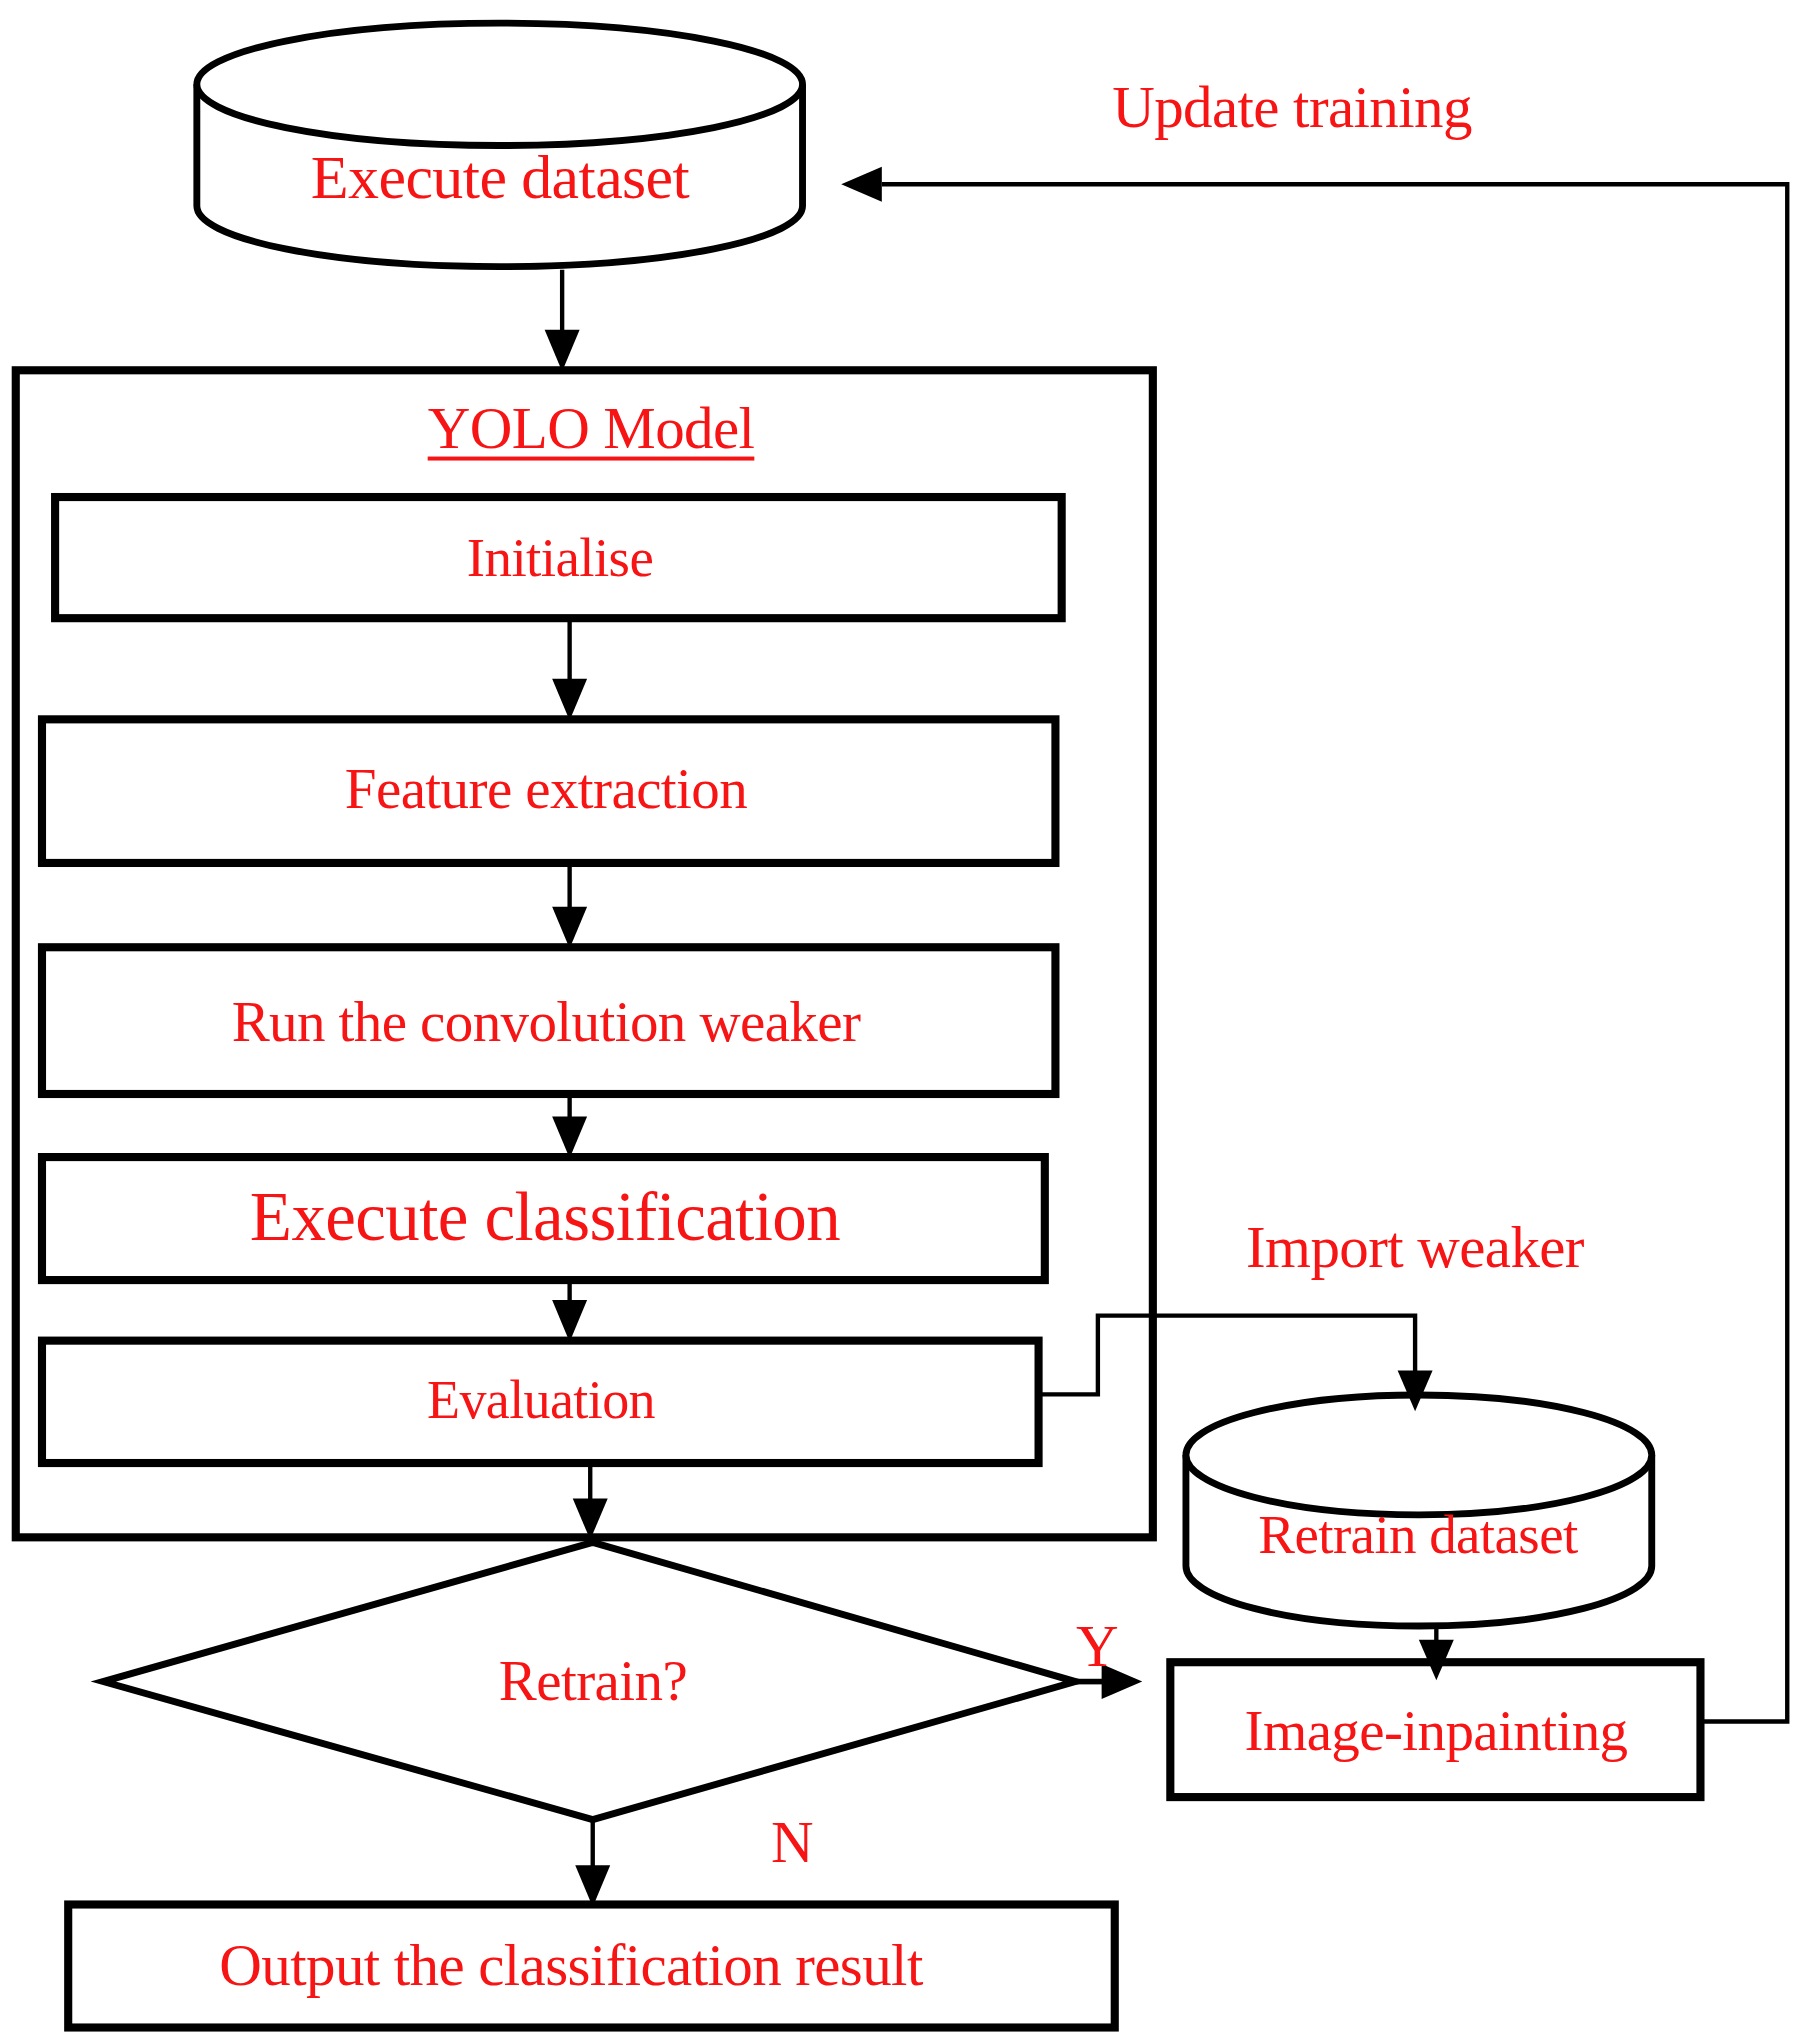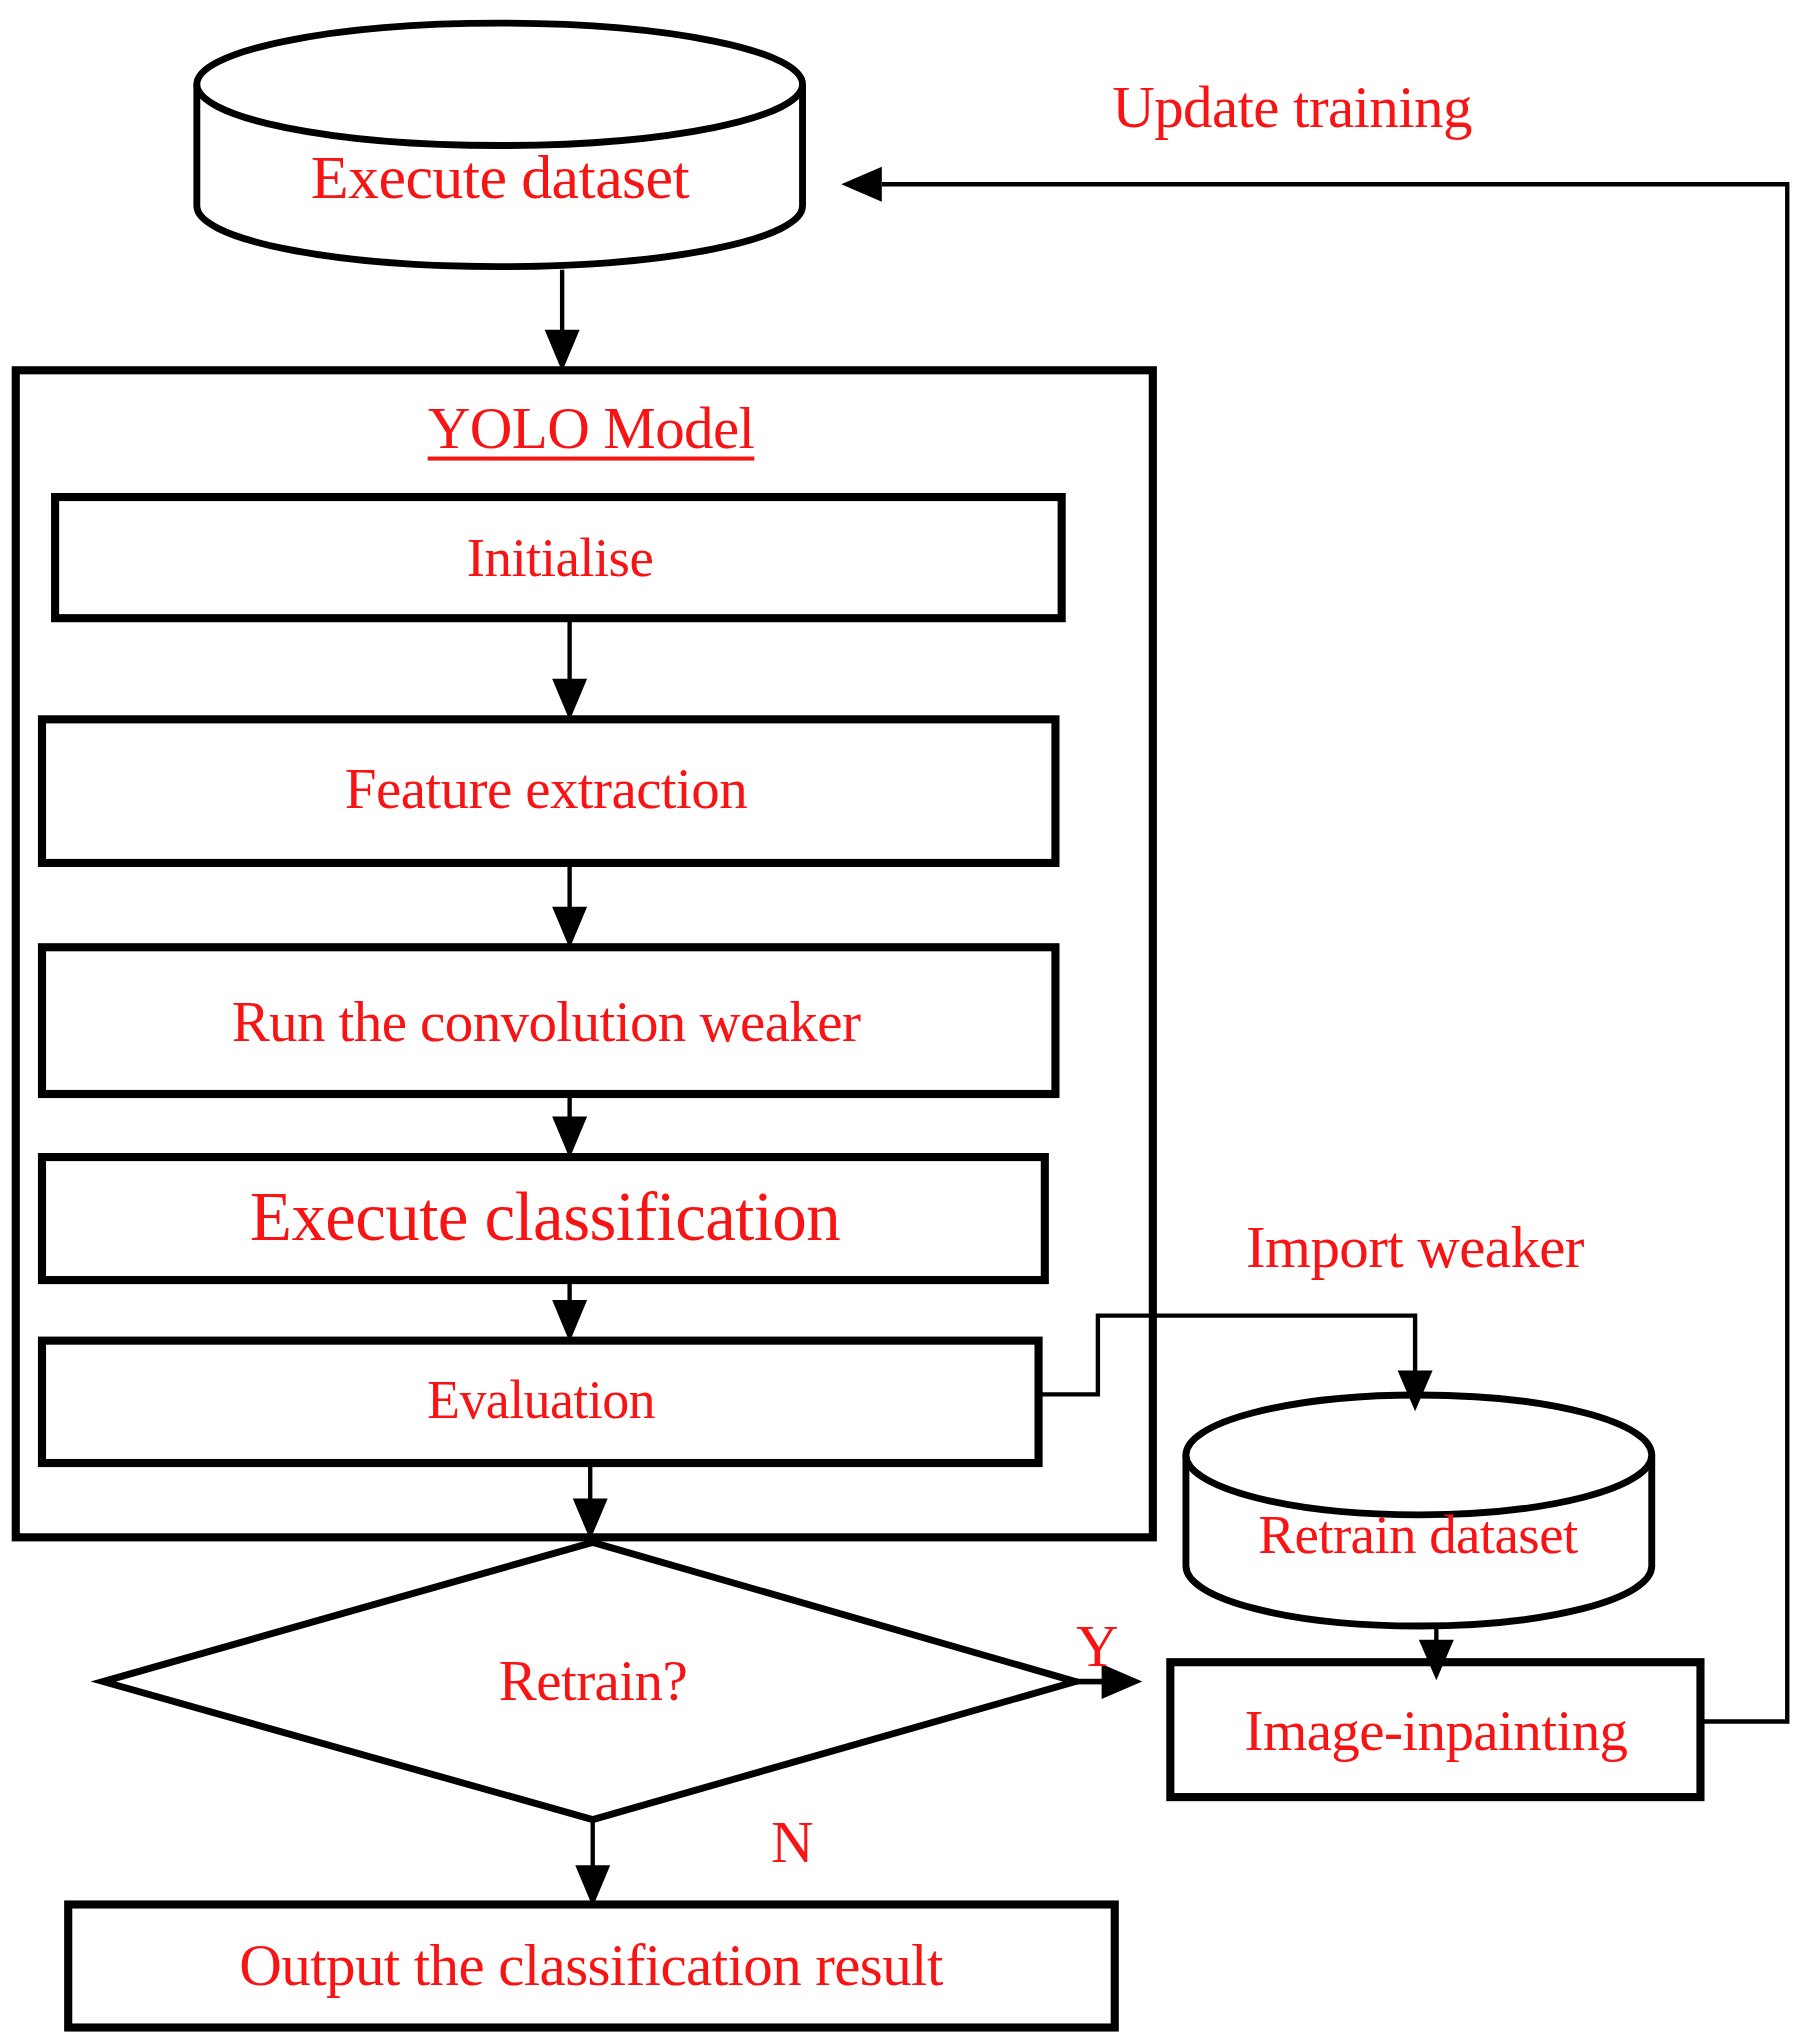--- a/index.html
+++ b/index.html
@@ -109,16 +109,16 @@
   <div class="label" style="left:1418px; top:1535px; font-size:55px;">Retrain dataset</div>
 
   <div class="label" style="left:593px; top:1681px; font-size:57px;">Retrain?</div>
 
   <div class="label" style="left:1097px; top:1646px; font-size:59px;">Y</div>
 
   <div class="label" style="left:792px; top:1842px; font-size:59px;">N</div>
 
   <div class="label" style="left:1436px; top:1731px; font-size:57px;">Image-inpainting</div>
 
-  <div class="label" style="left:591px; top:1965px; font-size:59px;">Output the classification result</div>
+  <div class="label" style="left:571px; top:1965px; font-size:59px;">Output the classification result</div>
 
 </div>
 
 
 </body></html>

